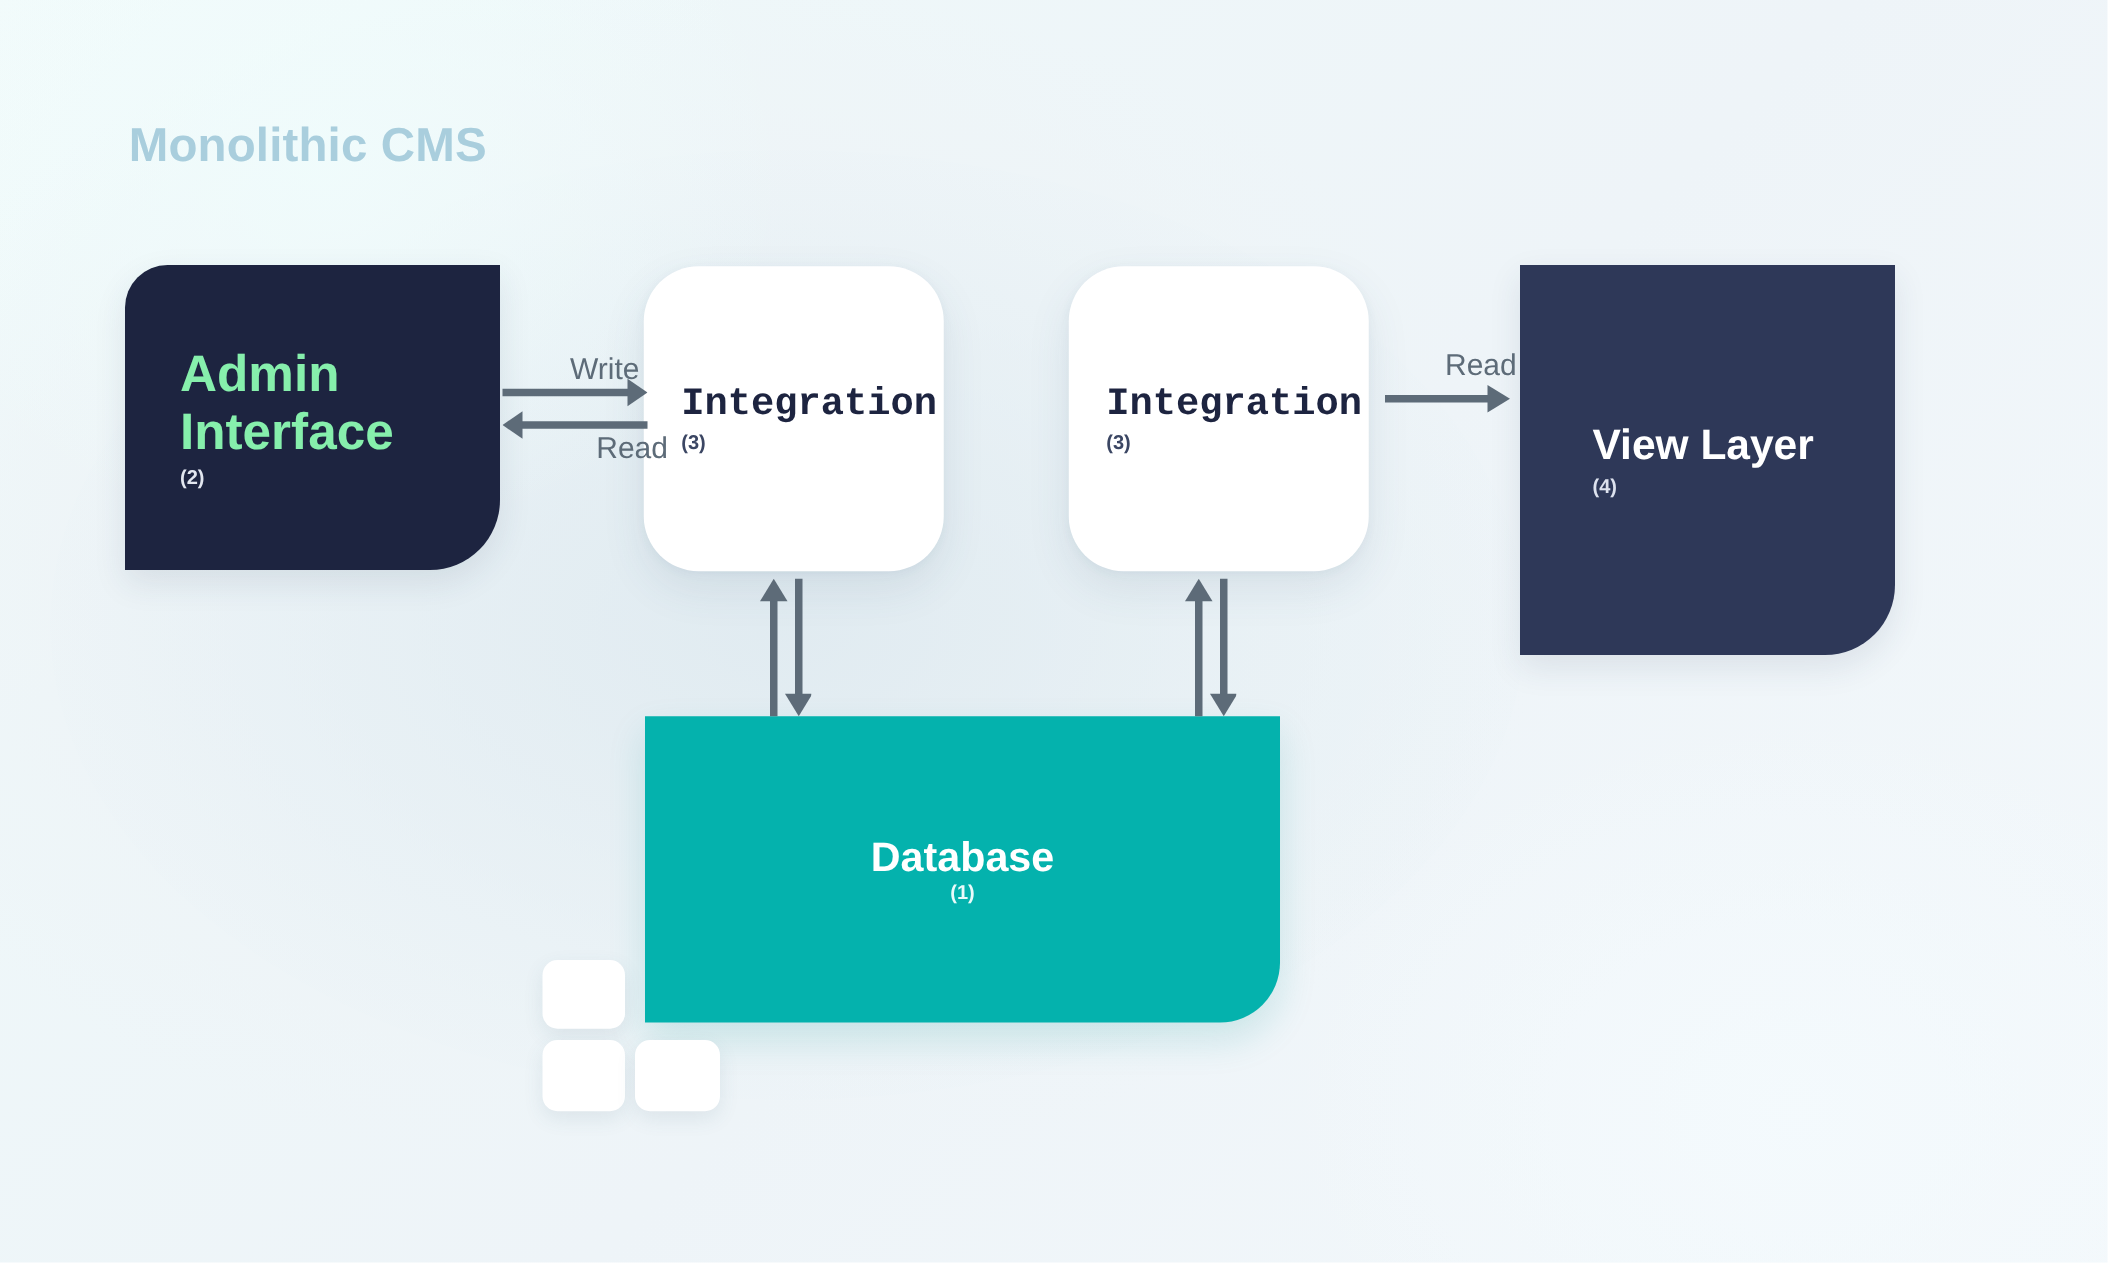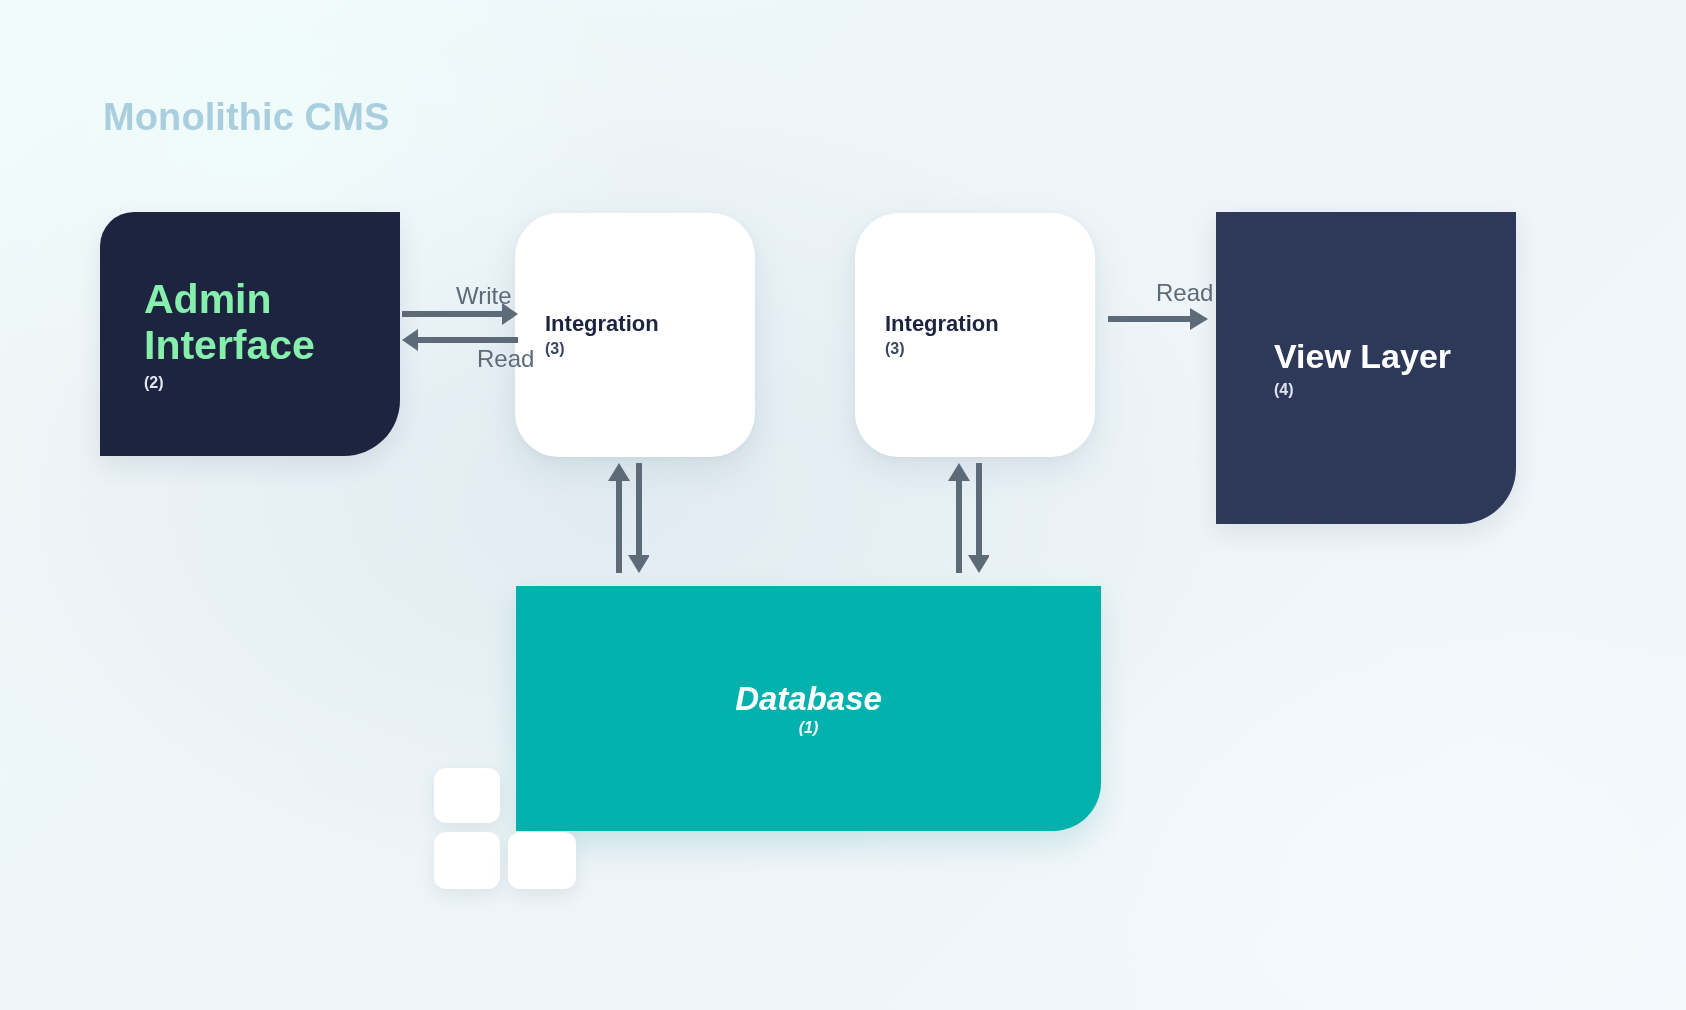--- a/index.html
+++ b/index.html
@@ -103,21 +103,22 @@
     align-items: center;
     box-shadow: 0 14px 34px rgba(60,90,120,0.10), 0 2px 8px rgba(60,90,120,0.05);
   }
   .node-integration .inner {
     width: 100%;
     padding-left: 30px;
     box-sizing: border-box;
   }
   .node-integration .label {
     color: #1d2440;
-    font-size: 22px;
+    font-size: 31px;
+    font-family: Liberation Mono, monospace;
   }
   .node-integration .num {
     color: #3b4663;
     font-size: 16px;
     margin-top: 4px;
   }
   #node-integration-1 { left: 515px; }
   #node-integration-2 { left: 855px; }
 
   
@@ -136,29 +137,28 @@
     font-size: 34px;
   }
   #node-view .num {
     color: #dde2ee;
     font-size: 16px;
   }
 
   
   #node-database {
     left: 516px;
-    top: 586px;
-    width: 585px;
+    top: 573px;
+    width: 508px;
     height: 245px;
     background: #04b2ad;
     border-radius: 0 0 48px 0;
     align-items: center;
     justify-content: center;
     box-shadow: 0 14px 30px rgba(10,150,150,0.16);
-    font-style: italic;
   }
   #node-database .label {
     color: #ffffff;
     font-size: 33px;
     text-align: center;
   }
   #node-database .num {
     color: #eafbfa;
     font-size: 16px;
     text-align: center;

